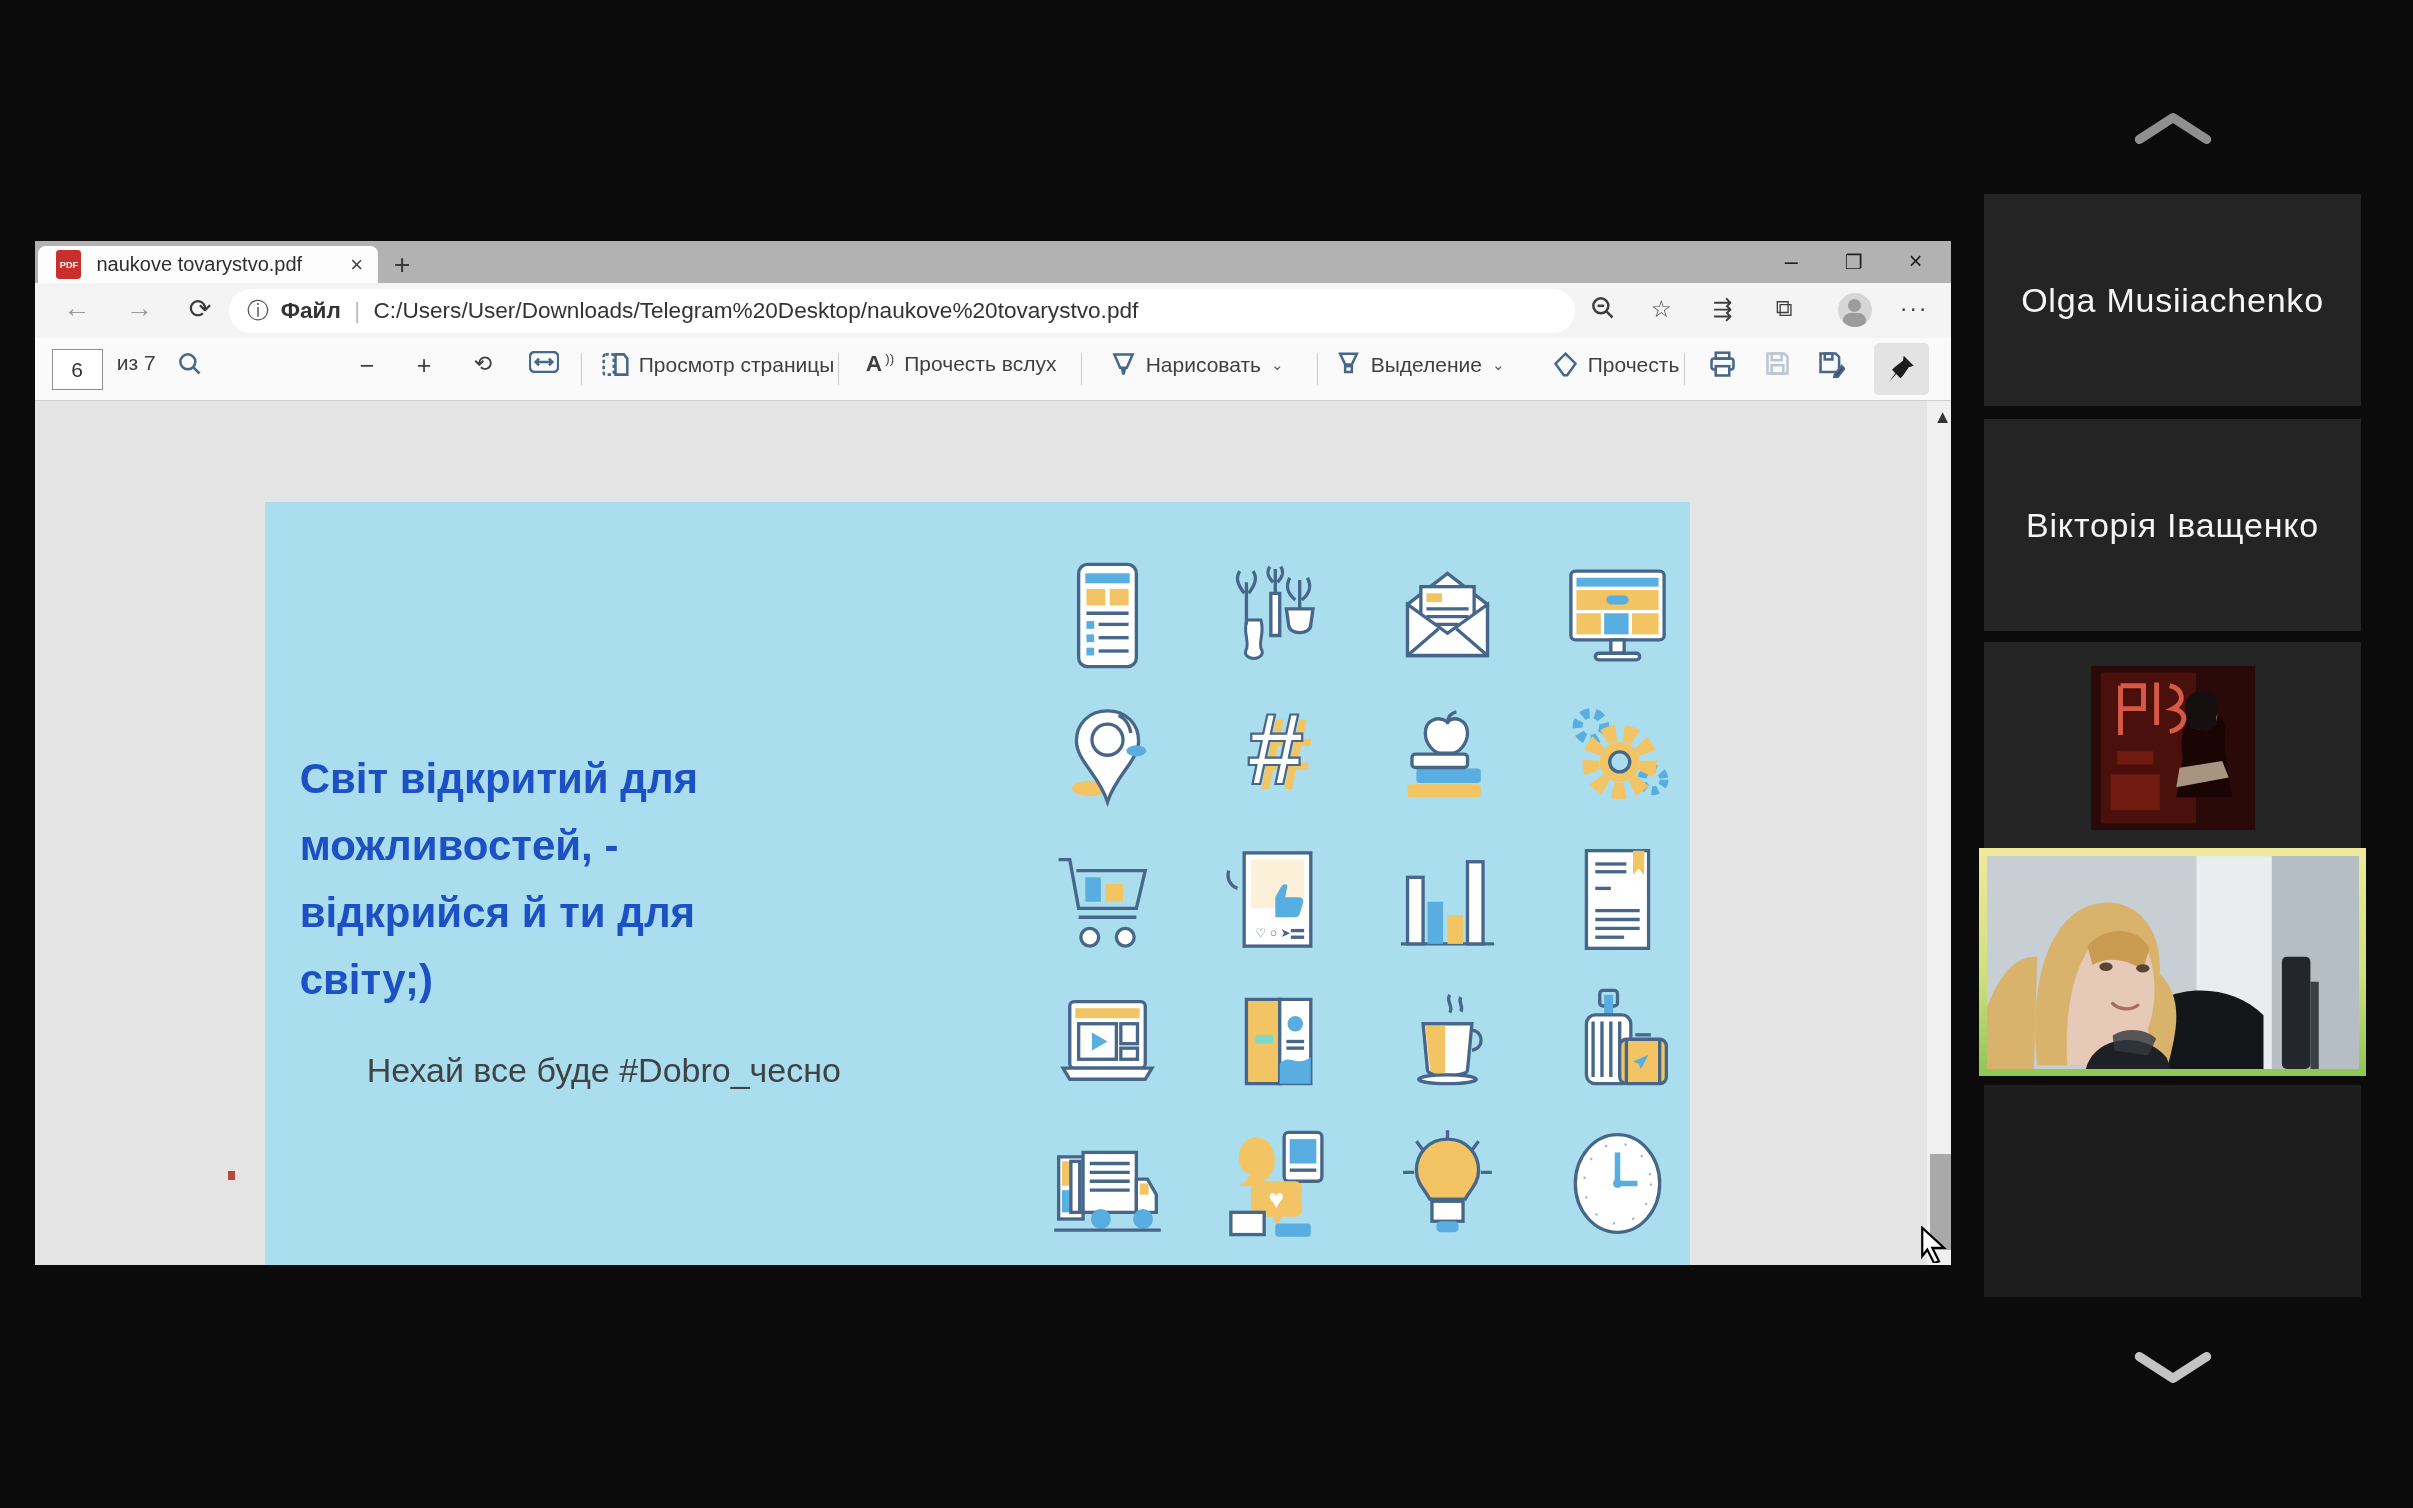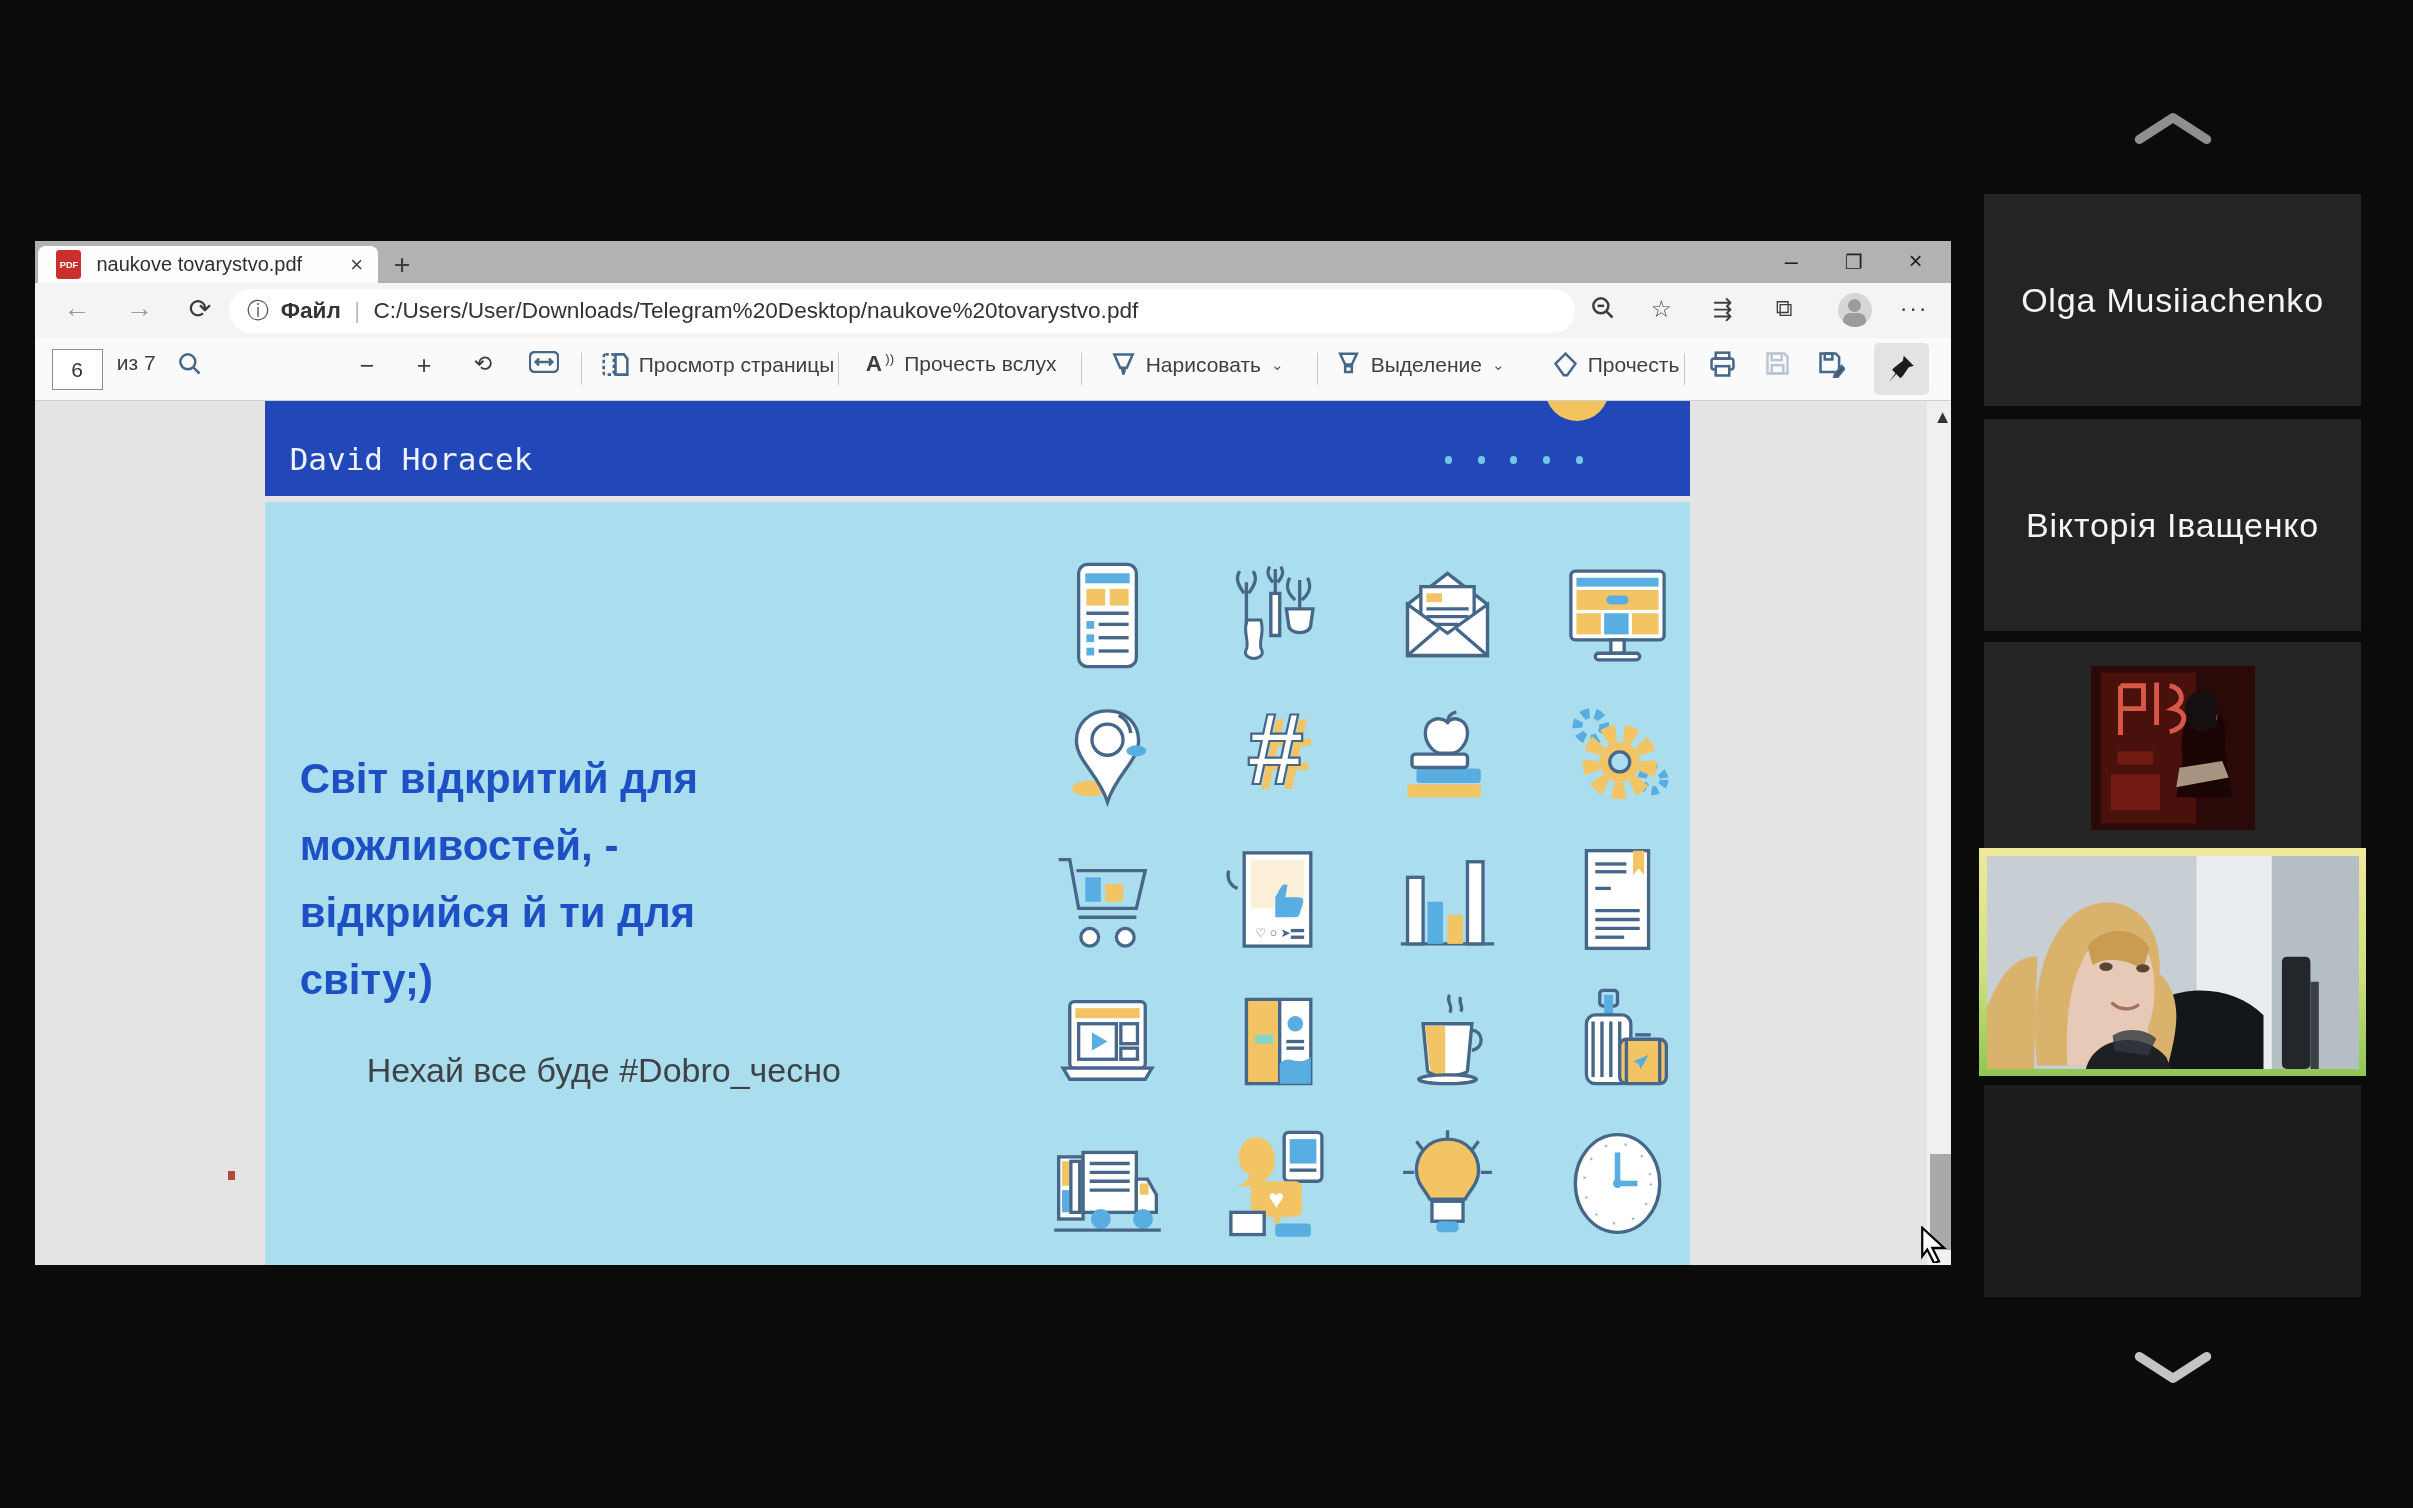--- a/index.html
+++ b/index.html
@@ -213,29 +213,20 @@
     </div>
     <div class="pinbg">
       <svg width="28.5" height="30" viewBox="0 0 34 36" style="margin:11px 0 0 13.4px">
           <path d="M20 2l12 12-6 2-7 10-3 3-5-5-9 10 8-11-4-4 3-3 10-8z" fill="#1c1c1c"></path>
         </svg>
     </div>
   </div>
 
   <div id="content" class="abs">
 
-    <div id="banner" class="abs">
-      <span class="author">David Horacek</span>
-      <span class="sun"></span>
-      <span class="bdot" style="left:1180px"></span>
-      <span class="bdot" style="left:1213px"></span>
-      <span class="bdot" style="left:1245px"></span>
-      <span class="bdot" style="left:1278px"></span>
-      <span class="bdot" style="left:1311px"></span>
-    </div>
 
     <div id="page6" class="abs">
       <div id="slide-title">Світ відкритий для
 можливостей, -
 відкрийся й ти для
 світу;)</div>
       <div id="slide-subtitle">Нехай все буде #Dobro_чесно</div>
 
       <div id="icon-grid">
         <div class="cell">

